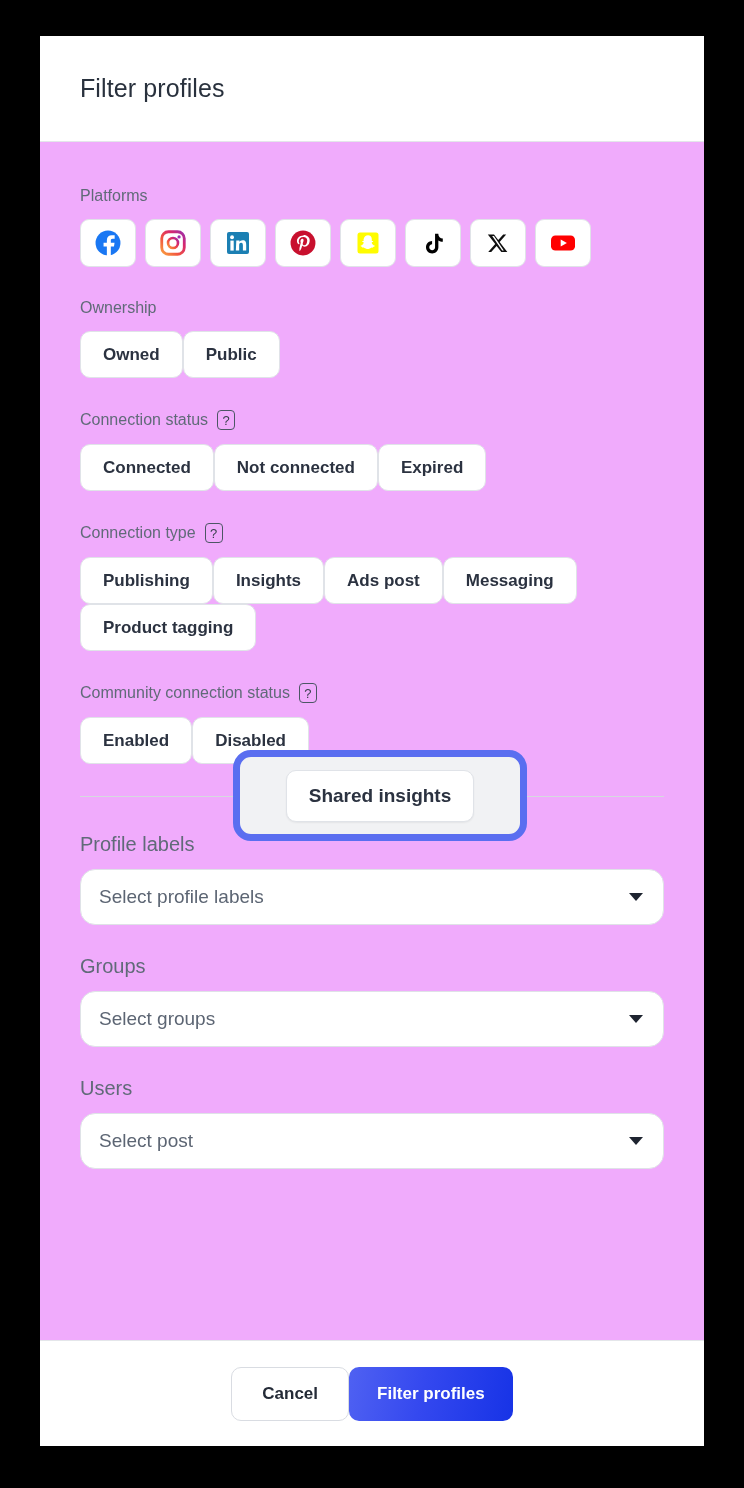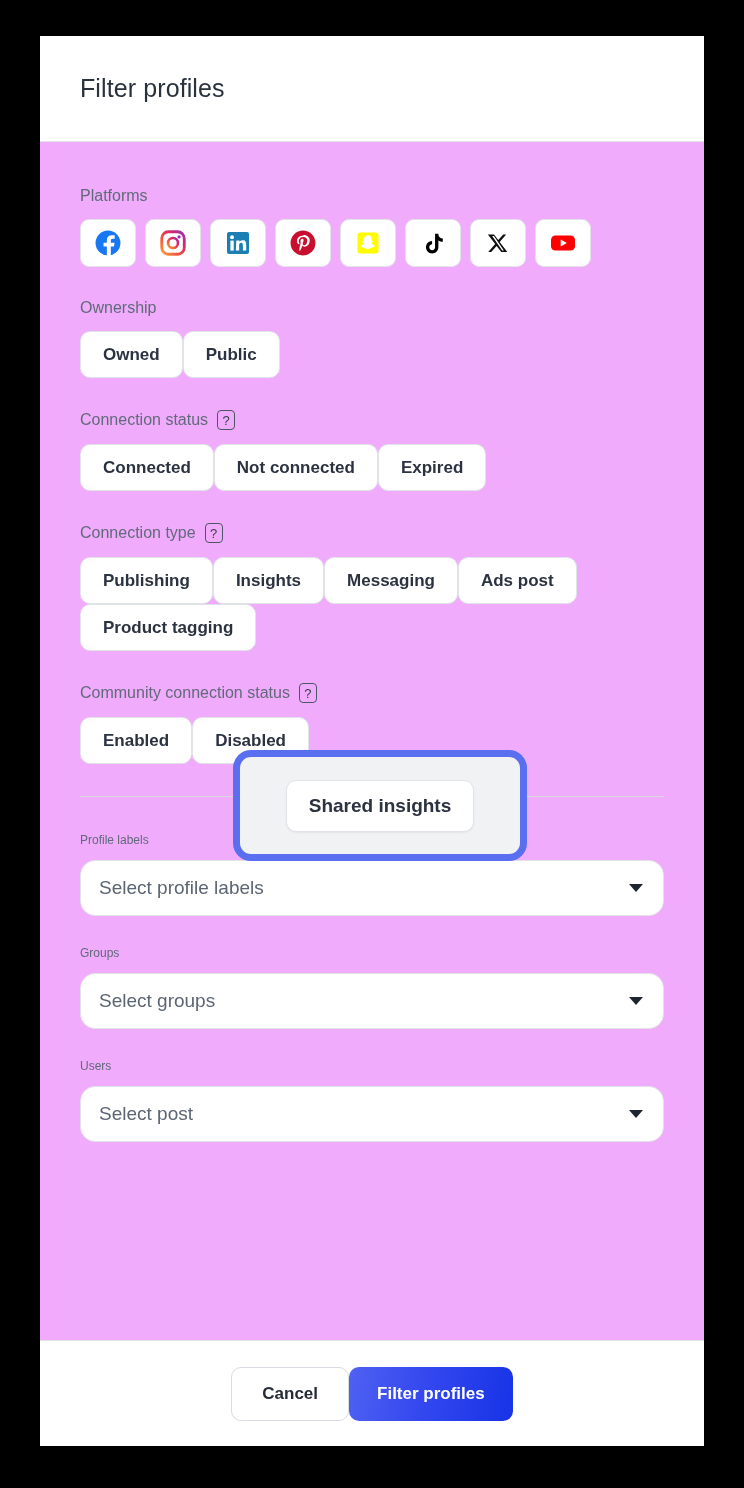--- a/index.html
+++ b/index.html
@@ -128,21 +128,21 @@
   
   .divider {
     height: 1px;
     background: #d6d9de;
     margin: 10px 0 36px 0;
   }
 
   
   .select-group { margin-bottom: 30px; }
   .select-label {
-    font-size: 12px;
+    font-size: 20px;
     color: #606a78;
     margin-bottom: 13px;
   }
   .select-box {
     position: relative;
     height: 56px;
     background: #ffffff;
     border: 1px solid #dfe2e7;
     border-radius: 15px;
     display: flex;
@@ -191,21 +191,21 @@
     background: linear-gradient(100deg, #4f61f2 0%, #3448ef 45%, #1733e6 100%);
     cursor: pointer;
   }
 
   
   .annotation {
     position: absolute;
     left: 193px;
     top: 608px;
     width: 294px;
-    height: 111px;
+    height: 91px;
     border: 7px solid #5a6ef0;
     border-radius: 18px;
     background: #f1f2f4;
     display: flex;
     align-items: center;
     justify-content: center;
     z-index: 30;
   }
   .annotation .chip {
     height: 52px;
@@ -339,22 +339,22 @@
       </div>
 
       <div class="group">
         <div class="group-label">
           <span>Connection type</span>
           <span class="help-icon">?</span>
         </div>
         <div class="chip-row">
           <div class="chip">Publishing</div>
           <div class="chip">Insights</div>
+          <div class="chip">Ads post</div>
           <div class="chip">Messaging</div>
-          <div class="chip">Ads post</div>
           <div class="chip">Product tagging</div>
         </div>
       </div>
 
       <div class="group">
         <div class="group-label">
           <span>Community connection status</span>
           <span class="help-icon">?</span>
         </div>
         <div class="chip-row">

